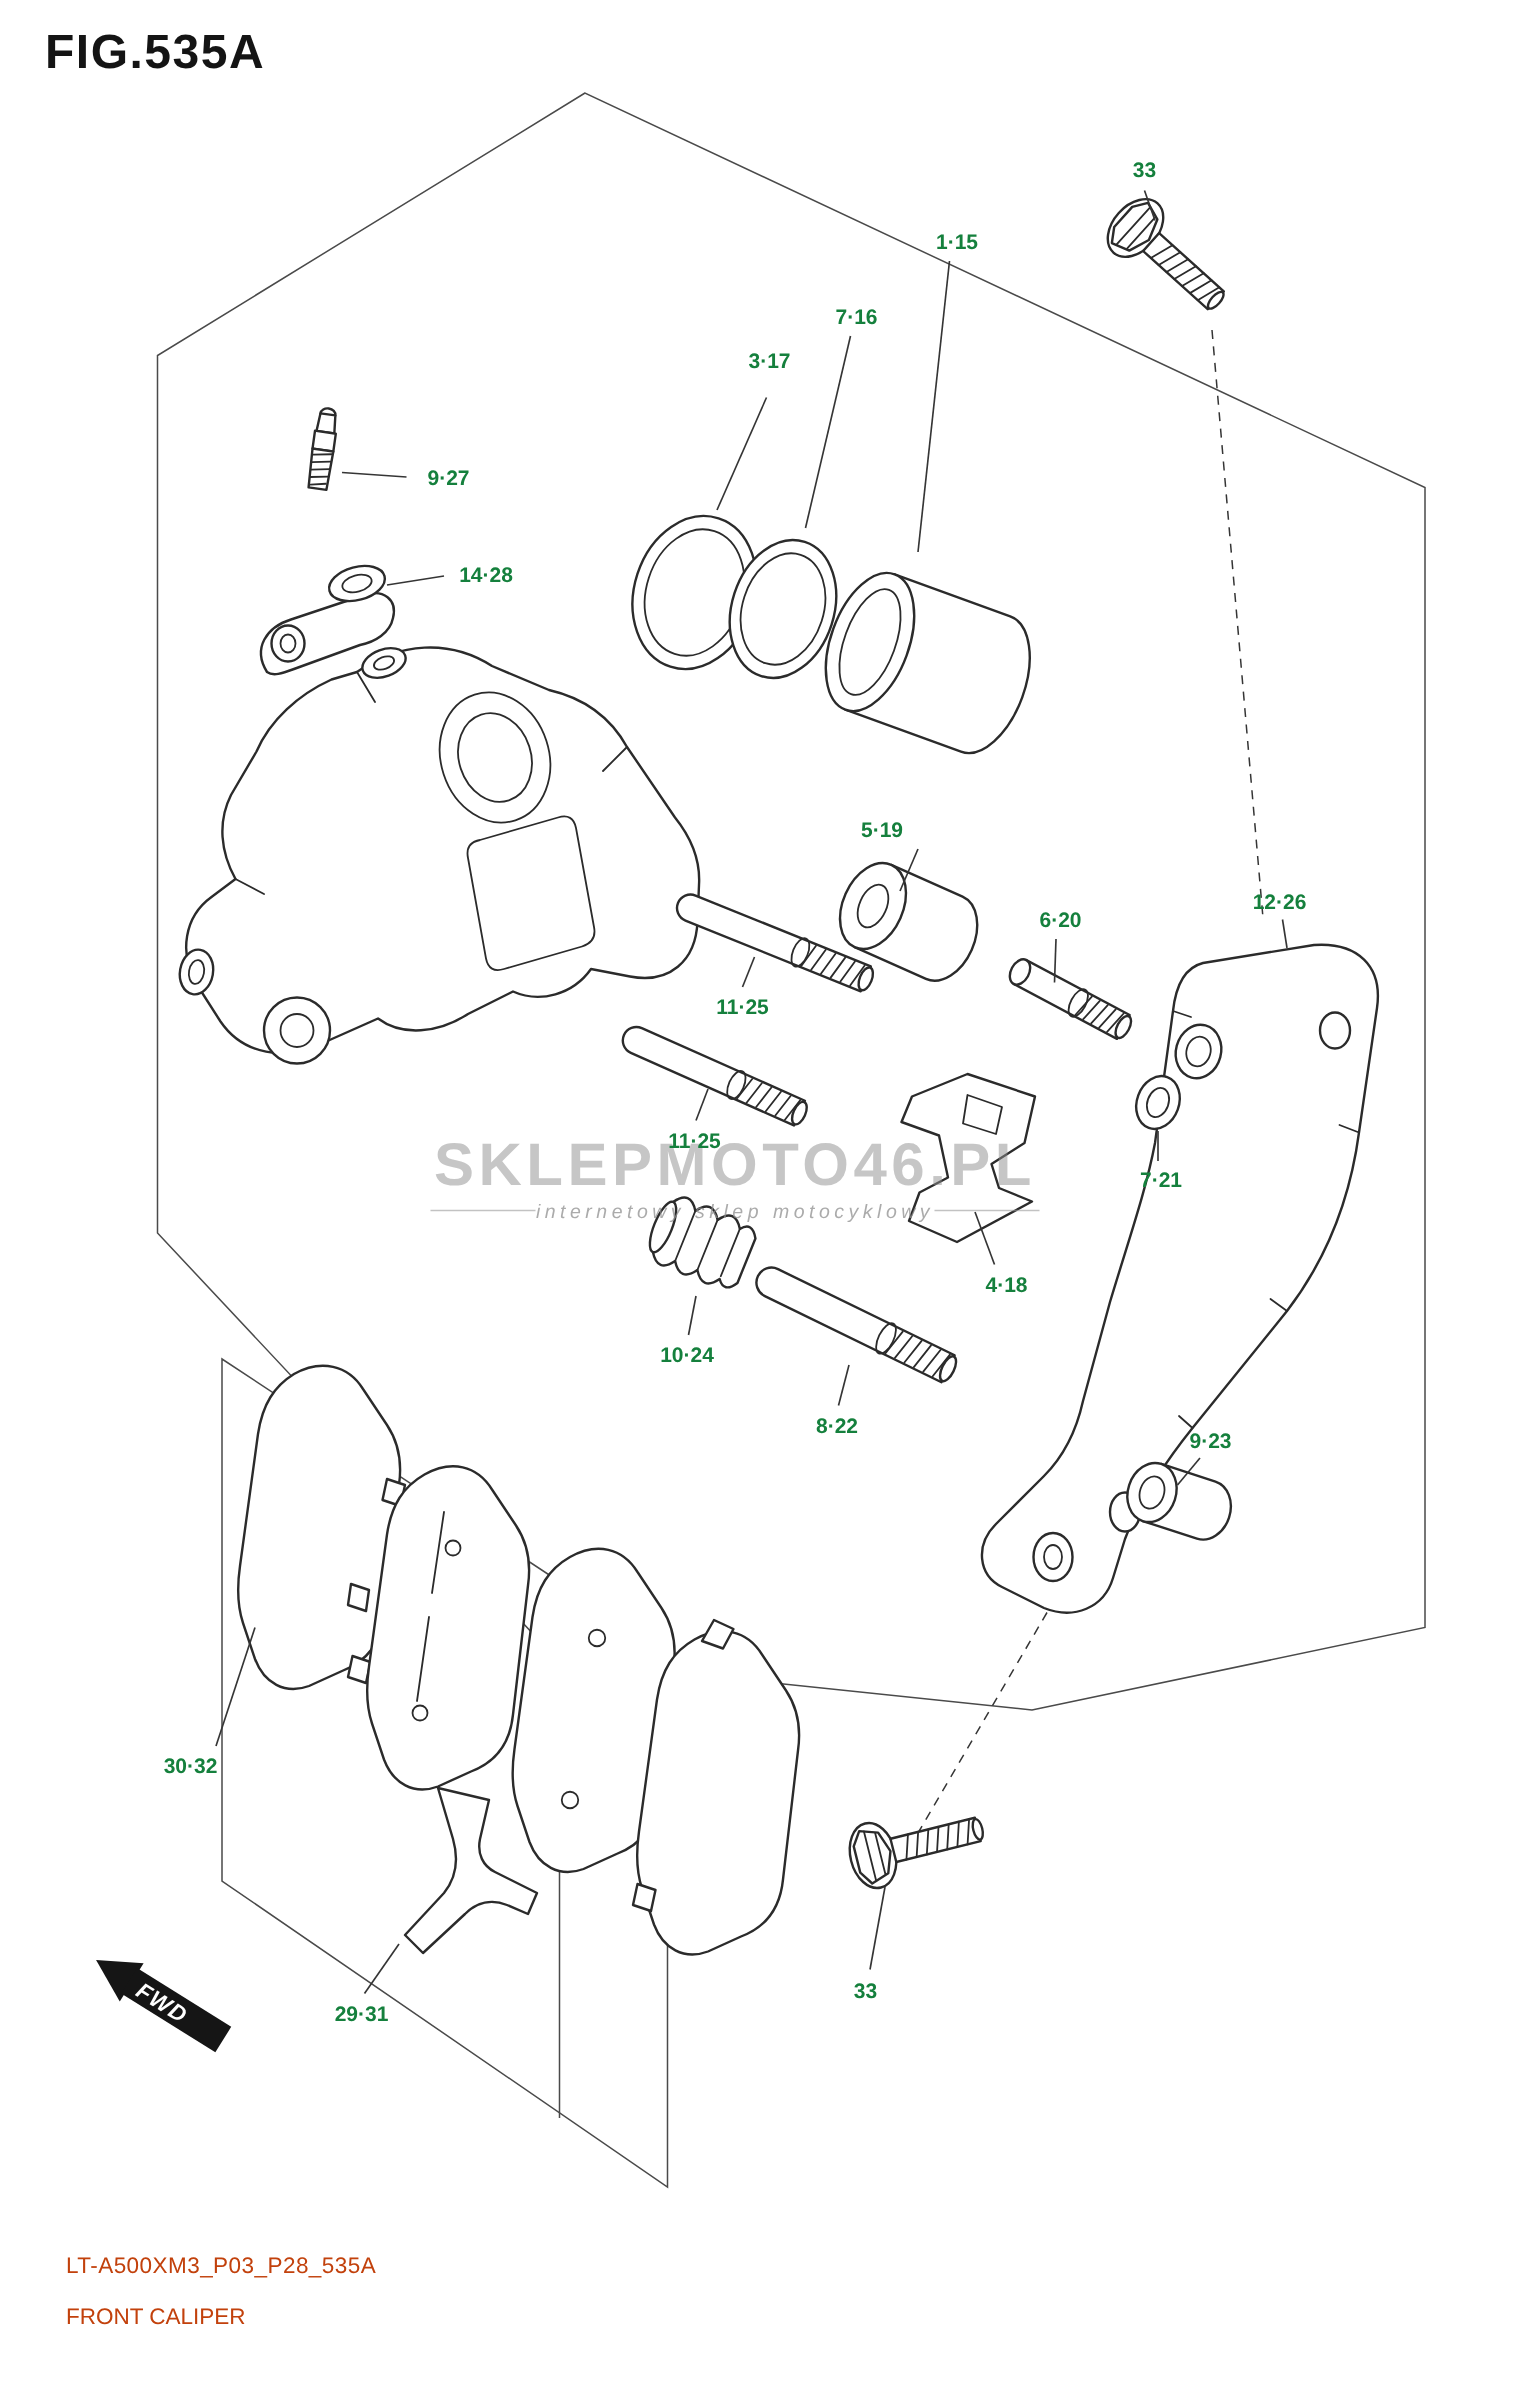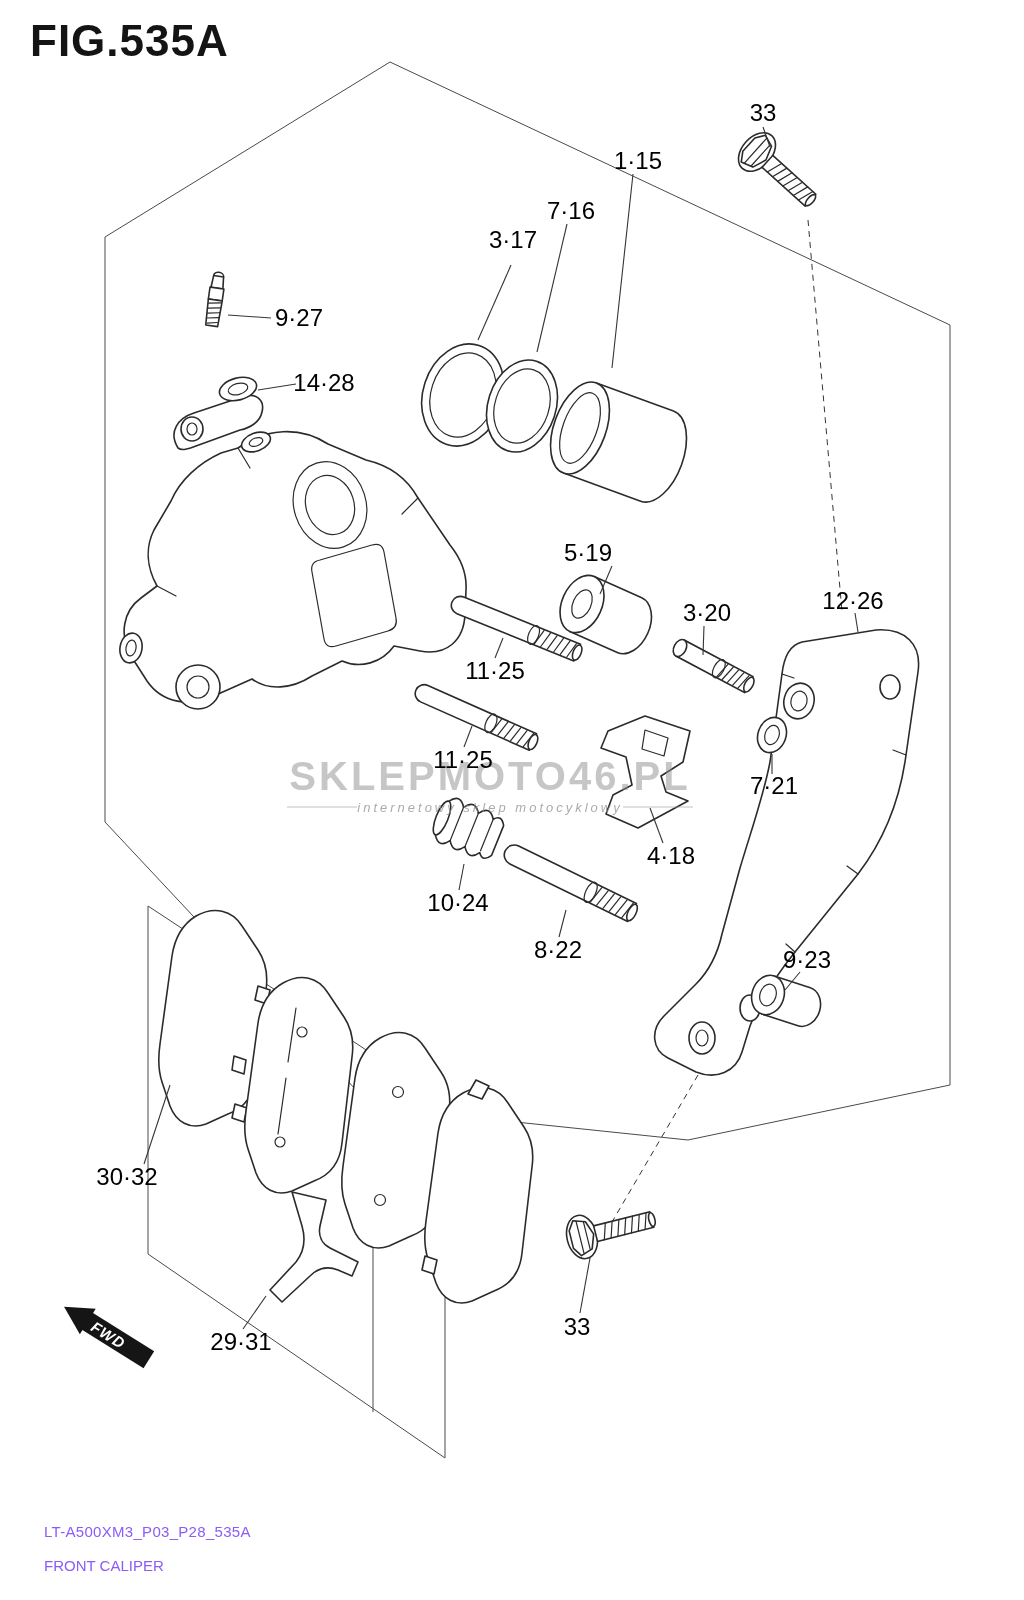--- a/index.html
+++ b/index.html
@@ -1,23 +1,23 @@
 <!DOCTYPE html>
 <html><head>
 <meta charset="utf-8">
 <style>
   * { box-sizing: border-box; }
   html, body { margin:0; padding:0; background:#ffffff; }
   .page { position:relative; width:1024px; height:1600px; background:#ffffff; overflow:hidden;
           font-family:"Liberation Sans", sans-serif; }
-  .fig-title { position:absolute; left:30px; top:16px; font-size:44px; font-weight:700;
+  .fig-title { position:absolute; left:30px; top:16px; font-size:32px; font-weight:700;
                color:#141414; letter-spacing:1px; }
-  .callout { position:absolute; transform:translate(-50%,-50%); font-size:24px; font-weight:400;
-             color:#000000; white-space:nowrap; }
-  .footer { position:absolute; left:44px; top:1502px; color:#8b5cf6; font-size:15px;margin-top:21px; }
+  .callout { position:absolute; transform:translate(-50%,-50%); font-size:14px; font-weight:700;
+             color:#15803d; white-space:nowrap; }
+  .footer { position:absolute; left:44px; top:1502px; color:#c2410c; font-size:15px; }
   .footer .code { margin-bottom:17px; letter-spacing:.3px; }
   svg.diagram { position:absolute; left:0; top:0; }
   .part  { fill:#ffffff; stroke:#2b2b2b; stroke-width:1.6; stroke-linejoin:round; stroke-linecap:round; }
   .det   { fill:none; stroke:#2b2b2b; stroke-width:1.2; stroke-linejoin:round; stroke-linecap:round; }
   .wire  { fill:none; stroke:#4a4a4a; stroke-width:1; }
   .leader{ stroke:#353535; stroke-width:1.1; }
   .dashl { stroke:#353535; stroke-width:1; stroke-dasharray:6 5; fill:none; }
   .wm-title { font-family:"Liberation Sans",sans-serif; font-size:40px; font-weight:700;
               letter-spacing:3px; fill:#8f8f8f; opacity:.5; }
   .wm-sub   { font-family:"Liberation Sans",sans-serif; font-size:13px; font-style:italic;
@@ -260,21 +260,21 @@
     </g>
   </svg>
 
   <div class="callout" style="left:763px;top:113px">33</div>
   <div class="callout" style="left:638px;top:161px">1·15</div>
   <div class="callout" style="left:571px;top:211px">7·16</div>
   <div class="callout" style="left:513px;top:240px">3·17</div>
   <div class="callout" style="left:299px;top:318px">9·27</div>
   <div class="callout" style="left:324px;top:383px">14·28</div>
   <div class="callout" style="left:588px;top:553px">5·19</div>
-  <div class="callout" style="left:707px;top:613px">3·20</div>
+  <div class="callout" style="left:707px;top:613px">6·20</div>
   <div class="callout" style="left:853px;top:601px">12·26</div>
   <div class="callout" style="left:495px;top:671px">11·25</div>
   <div class="callout" style="left:463px;top:760px">11·25</div>
   <div class="callout" style="left:774px;top:786px">7·21</div>
   <div class="callout" style="left:671px;top:856px">4·18</div>
   <div class="callout" style="left:458px;top:903px">10·24</div>
   <div class="callout" style="left:558px;top:950px">8·22</div>
   <div class="callout" style="left:807px;top:960px">9·23</div>
   <div class="callout" style="left:127px;top:1177px">30·32</div>
   <div class="callout" style="left:241px;top:1342px">29·31</div>

